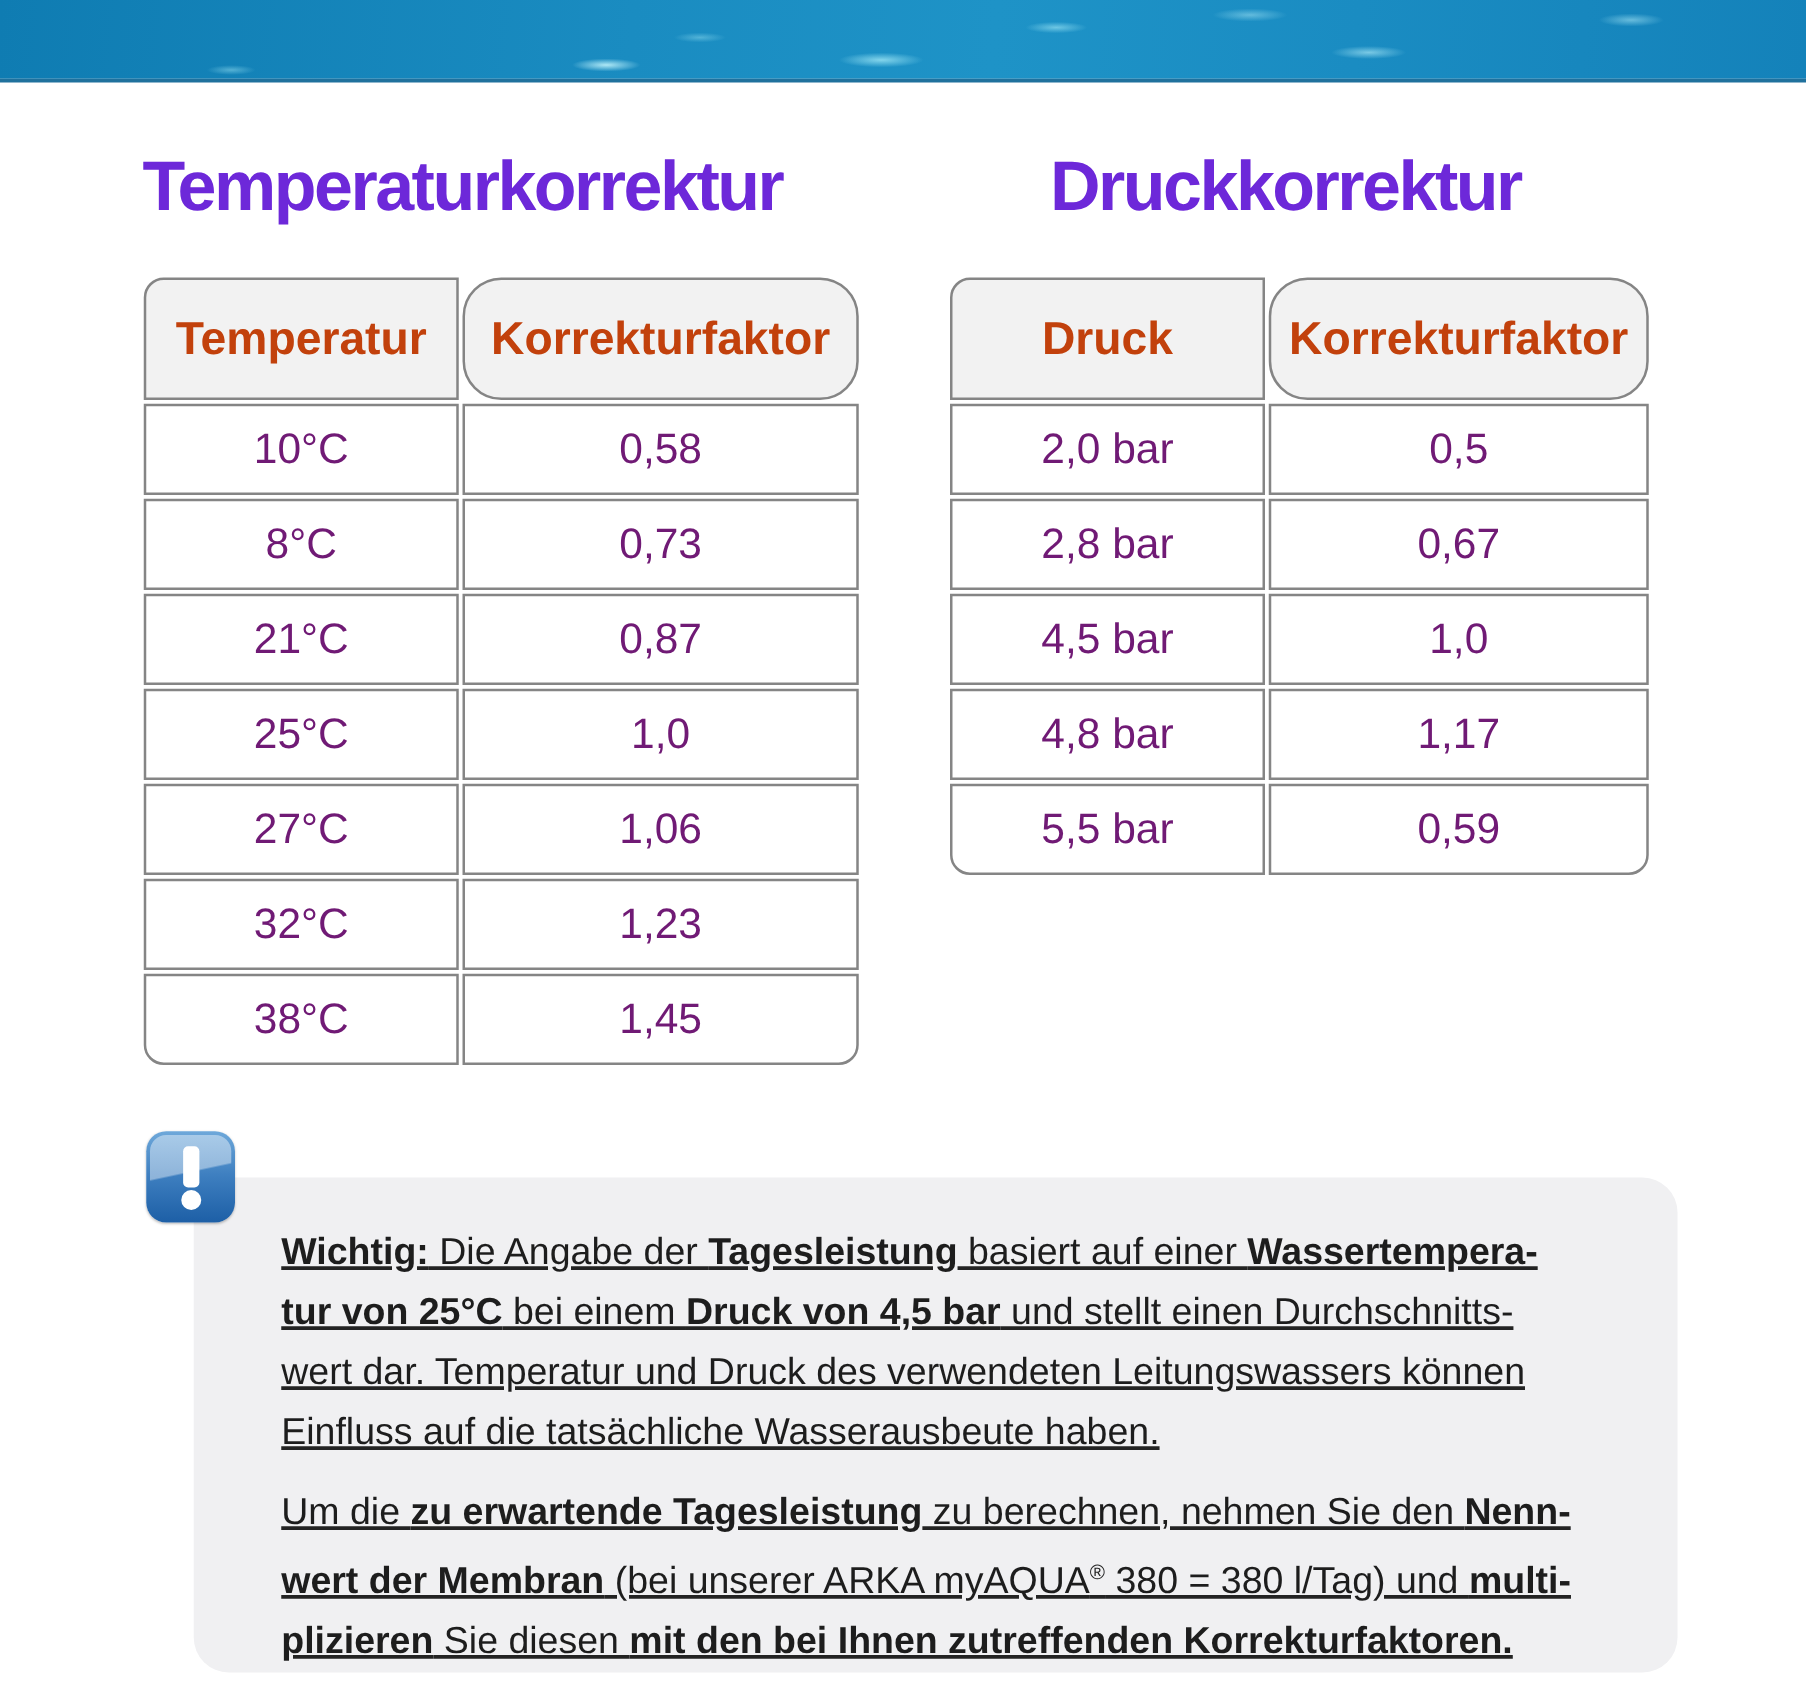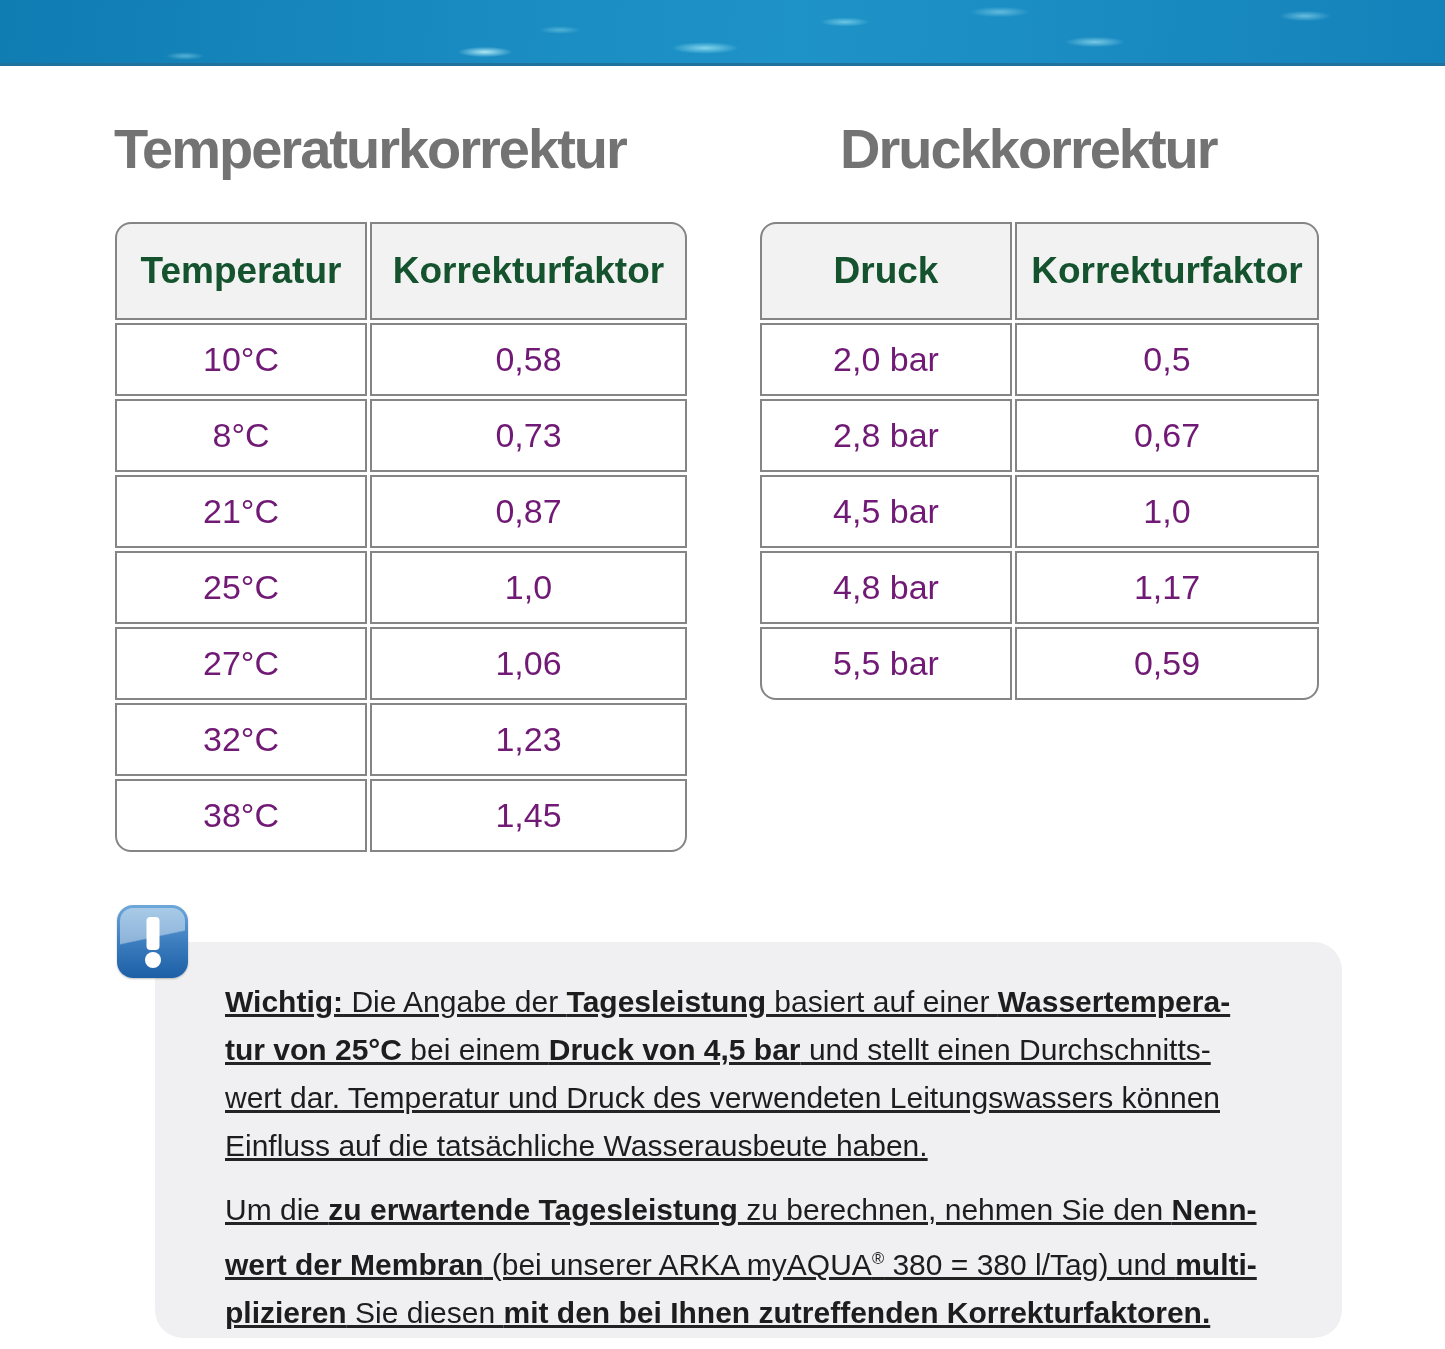--- a/index.html
+++ b/index.html
@@ -23,46 +23,46 @@
       radial-gradient(32px 6px at 560px 30px, rgba(165,235,248,.40), rgba(165,235,248,0) 65%),
       radial-gradient(30px 6px at 185px 56px, rgba(165,235,248,.45), rgba(165,235,248,0) 65%),
       linear-gradient(95deg, #0f7cb2 0%, #1a8cc1 35%, #1e93c7 55%, #1a8cc2 75%, #1482ba 100%);
     border-bottom:3px solid #20719d;
   }
 
   
   .heading {
     position:absolute; top:116px;
     font-size:56px; font-weight:bold; letter-spacing:-2px;
-    color:#737373; white-space:nowrap;
+    color:#6d28d9; white-space:nowrap;
   }
   .heading.temp  { left:114px; }
   .heading.press { left:840px; }
 
   
   .ctable {
     position:absolute; top:219px;
     border-collapse:separate; border-spacing:3px;
     table-layout:fixed;
   }
   .ctable.temp  { left:112px; width:578px; }
   .ctable.press { left:757px; width:565px; }
   .ctable th, .ctable td {
     border:2px solid #858585;
     text-align:center; vertical-align:middle;
     background:#ffffff;
   }
   .ctable th {
     height:92px; font-size:37px; font-weight:bold;
-    background:#f2f2f2; color:#14532d;
+    background:#f2f2f2; color:#c2410c;
   }
   .ctable td { height:67px; font-size:34px; color:#701a75; }
   .ctable col.c1 { width:252px; }
   .ctable thead th:first-child { border-top-left-radius:16px; }
-  .ctable thead th:last-child  { border-top-right-radius:16px; }
+  .ctable thead th:last-child  { border-top-right-radius:16px;border-radius:31px; }
   .ctable tbody tr:last-child td:first-child { border-bottom-left-radius:16px; }
   .ctable tbody tr:last-child td:last-child  { border-bottom-right-radius:16px; }
 
   
   .note-box {
     position:absolute; left:155px; top:942px; width:1187px; height:396px;
     background:#f0f0f2; border-radius:28px;
     box-sizing:border-box; padding:36px 55px 0 70px;
   }
   .note-para { margin:0 0 16px 0;text-decoration:underline; }

